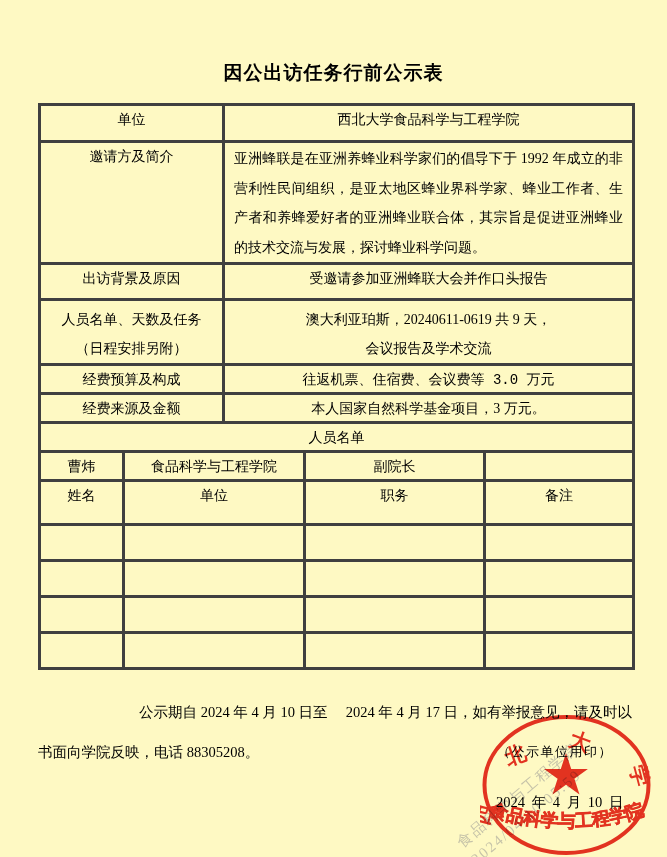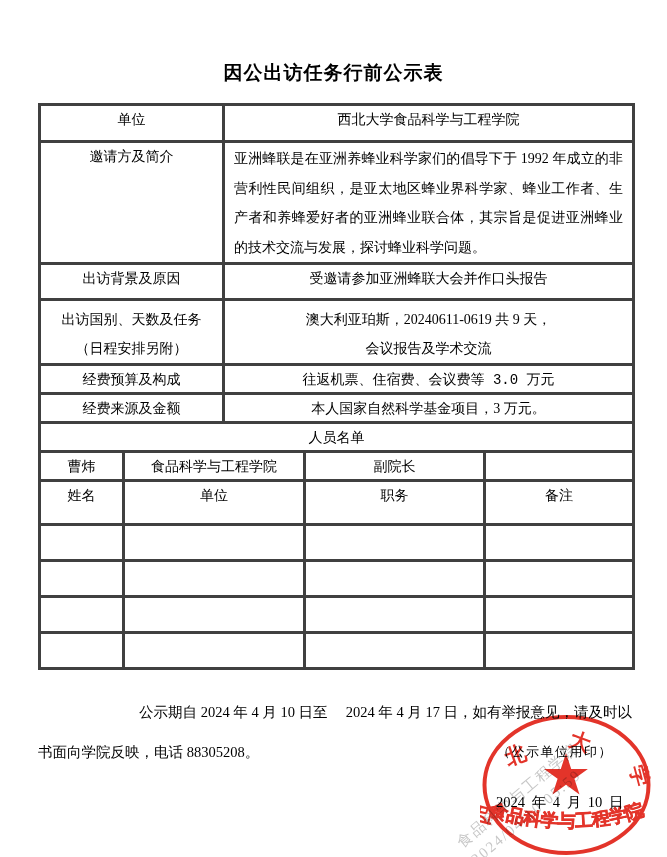--- a/index.html
+++ b/index.html
@@ -1,17 +1,17 @@
 <!DOCTYPE html>
 <html lang="zh"><head>
 <meta charset="utf-8">
 <style>
   html,body{margin:0;padding:0;background:#888;}
   .page{
-    position:relative;width:667px;height:857px;background:#ffffff;overflow:hidden;
+    position:relative;width:667px;height:857px;background:#fef9c3;overflow:hidden;
     font-family:"Liberation Serif","DejaVu Serif",serif;color:#000;
   }
   .title{
     position:absolute;top:60px;left:0;width:100%;margin:0;
     text-align:center;font-size:19px;font-weight:bold;letter-spacing:1px;
   }
   table.t{
     position:absolute;left:38px;width:594px;
     border-collapse:collapse;table-layout:fixed;
   }
@@ -74,21 +74,21 @@
     <tr>
       <td>邀请方及简介</td>
       <td class="just">亚洲蜂联是在亚洲养蜂业科学家们的倡导下于 1992 年成立的非营利性民间组织，是亚太地区蜂业界科学家、蜂业工作者、生产者和养蜂爱好者的亚洲蜂业联合体，其宗旨是促进亚洲蜂业的技术交流与发展，探讨蜂业科学问题。</td>
     </tr>
     <tr>
       <td>出访背景及原因</td>
       <td>受邀请参加亚洲蜂联大会并作口头报告</td>
     </tr>
     <tr>
       <td class="two-line">
-        <div>出访国别、天数及任务</div>
+        <div>人员名单、天数及任务</div>
         <div>（日程安排另附）</div>
       </td>
       <td class="two-line">
         <div>澳大利亚珀斯，20240611-0619 共 9 天，</div>
         <div>会议报告及学术交流</div>
       </td>
     </tr>
     <tr>
       <td>经费预算及构成</td>
       <td>往返机票、住宿费、会议费等 3.0 万元</td>

